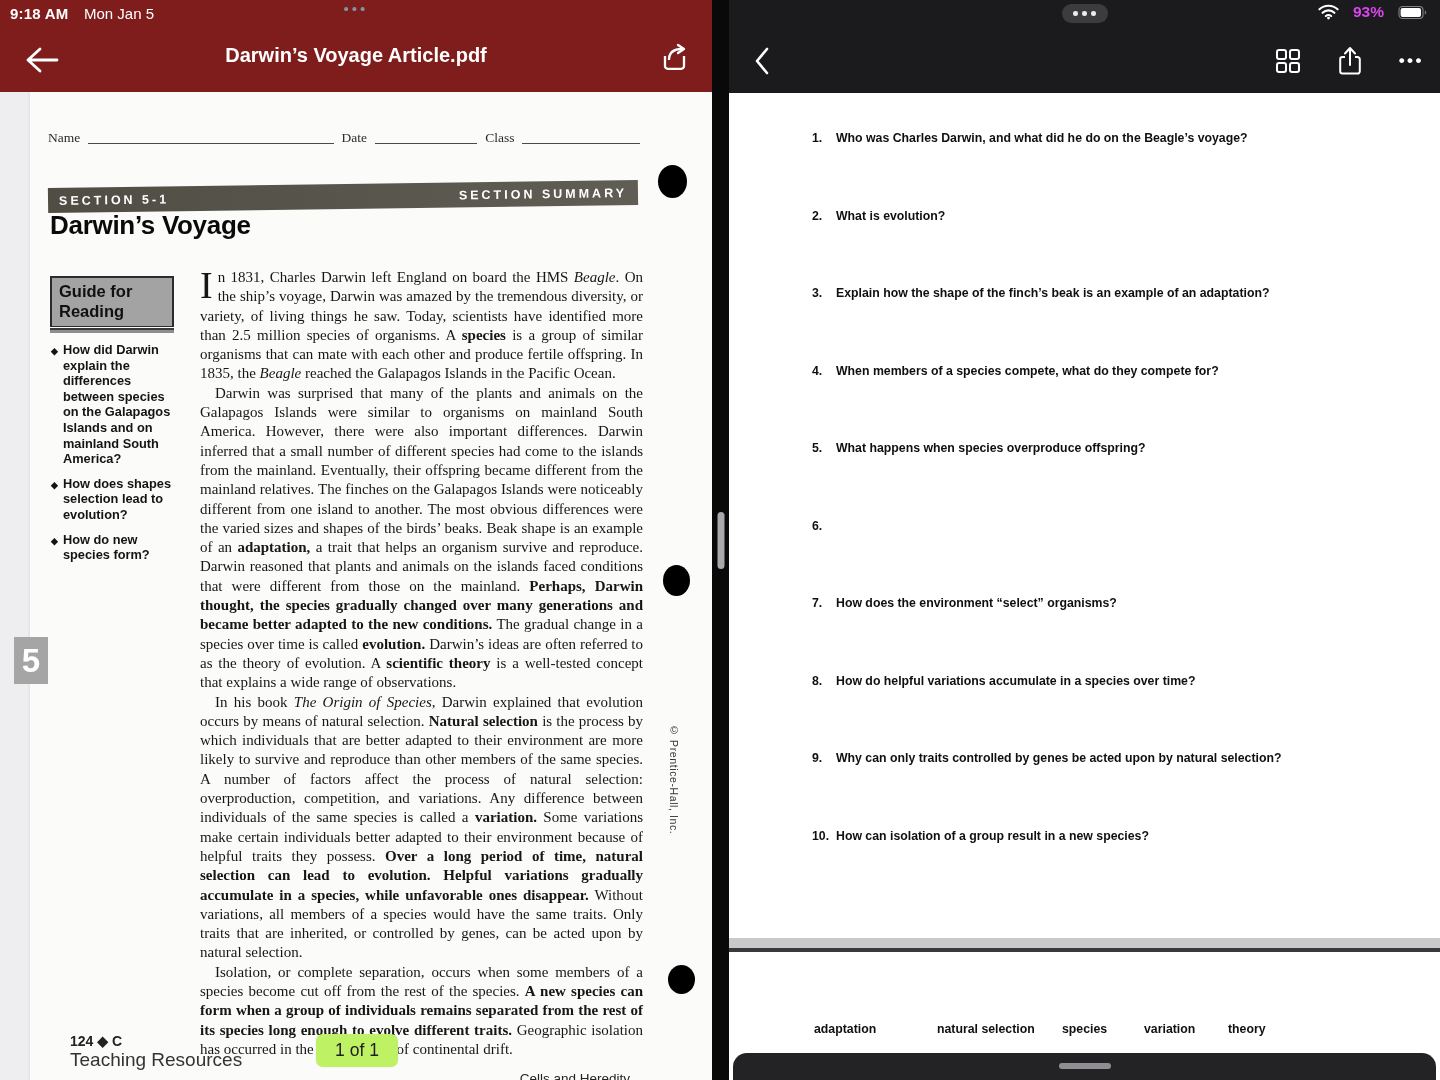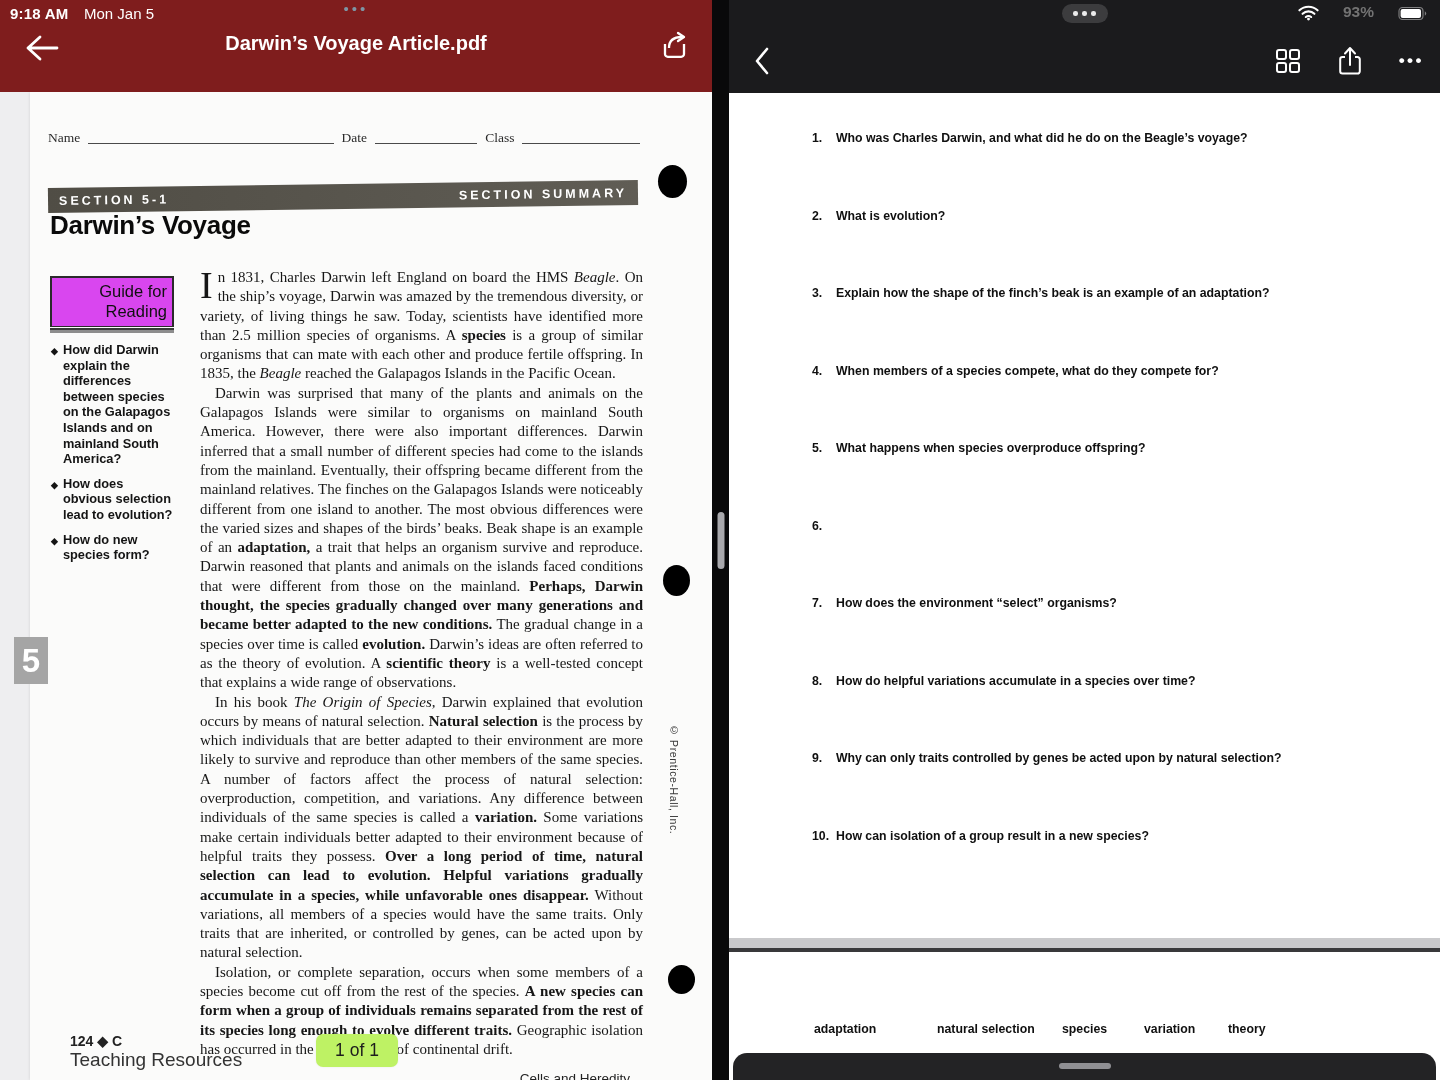--- a/index.html
+++ b/index.html
@@ -6,21 +6,21 @@
   body{width:1440px;height:1080px;overflow:hidden;background:#000;font-family:"Liberation Sans",sans-serif;}
   .screen{position:relative;width:1440px;height:1080px;display:flex;}
 
   
   .left-pane{position:relative;width:712px;height:1080px;background:#eeeef0;overflow:hidden;}
   .left-header{position:absolute;top:0;left:0;right:0;height:92px;background:#7f1d1d;z-index:6;}
   .status-left{position:absolute;top:0;left:0;right:0;height:28px;color:#fff;font-size:15px;}
   .sl-time{position:absolute;left:10px;top:5px;font-weight:700;letter-spacing:.2px;}
   .sl-date{position:absolute;left:84px;top:5px;font-weight:400;}
   .pane-dots-left{position:absolute;left:50%;top:0px;transform:translateX(-50%);color:#7e95a4;font-size:15px;letter-spacing:3px;cursor:pointer;}
-  .nav-left{position:absolute;top:16px;left:0;right:0;height:64px;}
+  .nav-left{position:absolute;top:28px;left:0;right:0;height:64px;}
   .back-btn{position:absolute;left:24px;top:18px;width:36px;height:28px;cursor:pointer;}
   .left-title{position:absolute;left:0;right:0;top:16px;text-align:center;color:#fff;font-size:20px;font-weight:700;}
   .share-left{position:absolute;right:22px;top:14px;width:32px;height:32px;cursor:pointer;}
 
   .pdf-page{position:absolute;left:30px;top:92px;width:776px;height:988px;background:#fbfbfa;box-shadow:0 0 3px rgba(0,0,0,.12);}
 
   .file-pill{position:absolute;left:203px;top:14px;width:248px;height:34px;background:#fff;border-radius:6px;
     box-shadow:0 1px 5px rgba(0,0,0,.2);display:flex;align-items:center;justify-content:center;
     font-size:17.5px;color:#141414;z-index:3;}
 
@@ -32,22 +32,22 @@
   .ul-class{flex:1.15;margin-right:0;}
 
   .section-bar{position:absolute;left:18px;top:92px;width:590px;height:25px;
     background:linear-gradient(90deg,#504d45,#605d55);color:#fff;display:flex;justify-content:space-between;
     align-items:center;padding:0 11px;box-sizing:border-box;font-weight:700;font-size:12.5px;
     letter-spacing:3px;transform:rotate(-0.8deg);}
 
   .article-title{position:absolute;left:20px;top:118px;font-size:26px;font-weight:700;color:#0a0a0a;letter-spacing:-.3px;}
 
   .guide-col{position:absolute;left:20px;top:184px;width:124px;}
-  .guide-box{border:2px solid #2b2b2b;border-bottom-width:1px;padding:3px 5px 5px 7px;font-weight:400;
-    font-size:16.5px;line-height:20px;color:#101010;background:#d946ef;text-align:right;}
+  .guide-box{border:2px solid #2b2b2b;border-bottom-width:1px;padding:3px 5px 5px 7px;font-weight:700;
+    font-size:16.5px;line-height:20px;color:#101010;background:#a3a3a3;}
   .guide-rule{height:3px;background:#8d8d8d;border-top:2px solid #3a3a3a;margin-top:1px;}
   .guide-bullets{margin-top:4px;}
   .gbullet{display:flex;margin-top:9px;font-weight:700;font-size:12.8px;line-height:15.6px;color:#141414;}
   .gdiamond{font-size:9px;margin:2px 5px 0 1px;flex:0 0 auto;}
 
   .article-body{position:absolute;left:170px;top:176px;width:443px;}
   .bpara{margin:0;text-align:justify;font-family:"Liberation Serif",serif;font-size:15px;line-height:19.3px;color:#161616;}
   .bpara + .bpara{text-indent:15px;}
   .dropcap{float:left;font-size:38px;line-height:30px;padding:2px 5px 0 0;font-weight:400;}
   .bld{font-weight:700;}
@@ -77,21 +77,21 @@
   .divider{position:relative;width:17px;background:#09090a;flex:0 0 auto;}
   .divider-handle{position:absolute;left:50%;top:512px;transform:translateX(-50%);width:7px;height:57px;
     border-radius:4px;background:#a9a9ad;cursor:col-resize;}
 
   
   .right-pane{position:relative;width:711px;height:1080px;background:#cdcdcf;overflow:hidden;}
   .right-header{position:absolute;top:0;left:0;right:0;height:93px;background:#1b1b1d;z-index:6;}
   .pane-dots-right{position:absolute;left:50%;top:4px;transform:translateX(-50%);width:46px;height:19px;
     background:#3c3c3e;border-radius:10px;display:flex;align-items:center;justify-content:center;gap:4.5px;cursor:pointer;}
   .pdot{width:4.5px;height:4.5px;border-radius:50%;background:#ececec;}
-  .status-right{position:absolute;right:12px;top:3px;display:flex;align-items:flex-end;gap:24px;color:#737373;
+  .status-right{position:absolute;right:12px;top:3px;display:flex;align-items:center;gap:14px;color:#d946ef;
     font-size:15.5px;font-weight:600;}
   .nav-right{position:absolute;top:28px;left:0;right:0;height:65px;}
   .chev-btn{position:absolute;left:24px;top:18px;width:20px;height:30px;cursor:pointer;}
   .nav-right-icons{position:absolute;right:16px;top:18px;display:flex;align-items:center;gap:36px;}
   .icon-btn{cursor:pointer;display:flex;align-items:center;justify-content:center;}
   .ellipsis-glyph{color:#fff;font-size:17px;letter-spacing:2.5px;font-weight:700;}
 
   .ws-page1{position:absolute;top:93px;left:0;width:711px;height:845px;background:#fff;}
   .q-list{padding:37px 0 0 83px;}
   .qrow{display:flex;margin-bottom:60.5px;font-weight:700;font-size:12.3px;line-height:17px;color:#101010;}
@@ -164,21 +164,21 @@
       <div class="guide-col">
         <div class="guide-box">Guide for Reading</div>
         <div class="guide-rule"></div>
         <div class="guide-bullets">
             <div class="gbullet">
               <span class="gdiamond">◆</span>
               <span>How did Darwin explain the differences between species on the Galapagos Islands and on mainland South America?</span>
             </div>
             <div class="gbullet">
               <span class="gdiamond">◆</span>
-              <span>How does obvious selection lead to evolution?</span>
+              <span>How does shapes selection lead to evolution?</span>
             </div>
             <div class="gbullet">
               <span class="gdiamond">◆</span>
               <span>How do new species form?</span>
             </div>
           </div>
       </div>
 
       <div class="article-body">
           <p class="bpara"><span class="dropcap">I</span><span>n 1831, Charles Darwin left England on board the HMS </span><span class="ital">Beagle</span><span>. On the ship’s voyage, Darwin was amazed by the tremendous diversity, or variety, of living things he saw. Today, scientists have identified more than 2.5 million species of organisms. A </span><span class="bld">species</span><span> is a group of similar organisms that can mate with each other and produce fertile offspring. In 1835, the </span><span class="ital">Beagle</span><span> reached the Galapagos Islands in the Pacific Ocean.</span></p>

